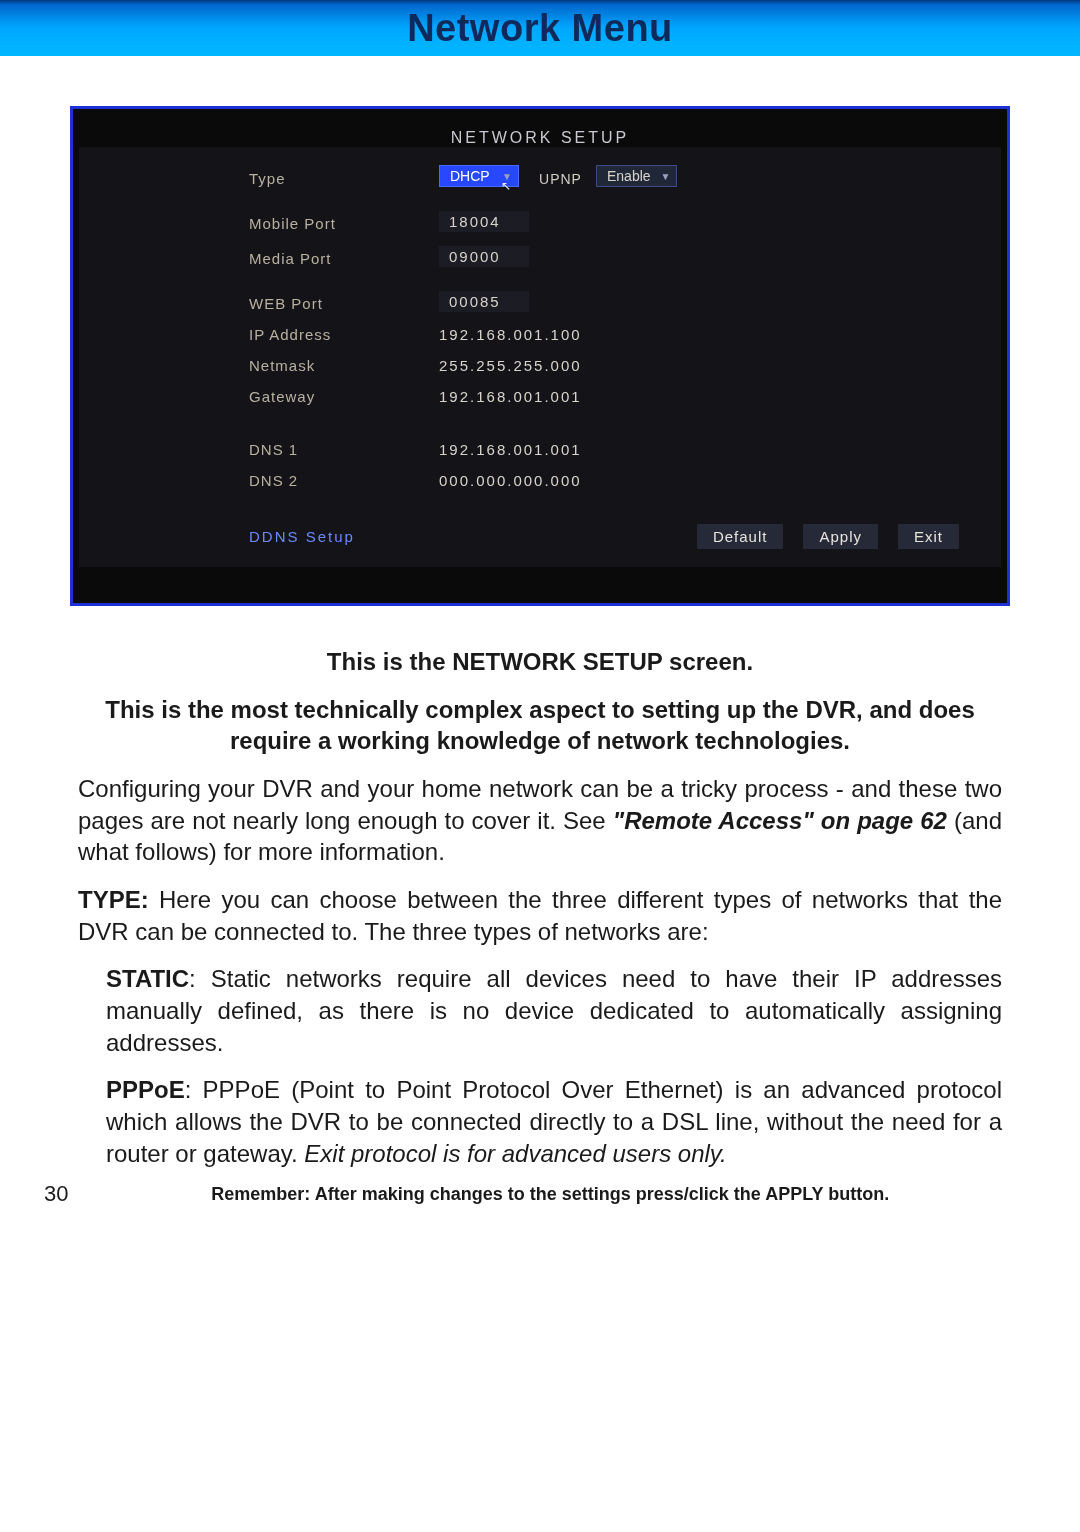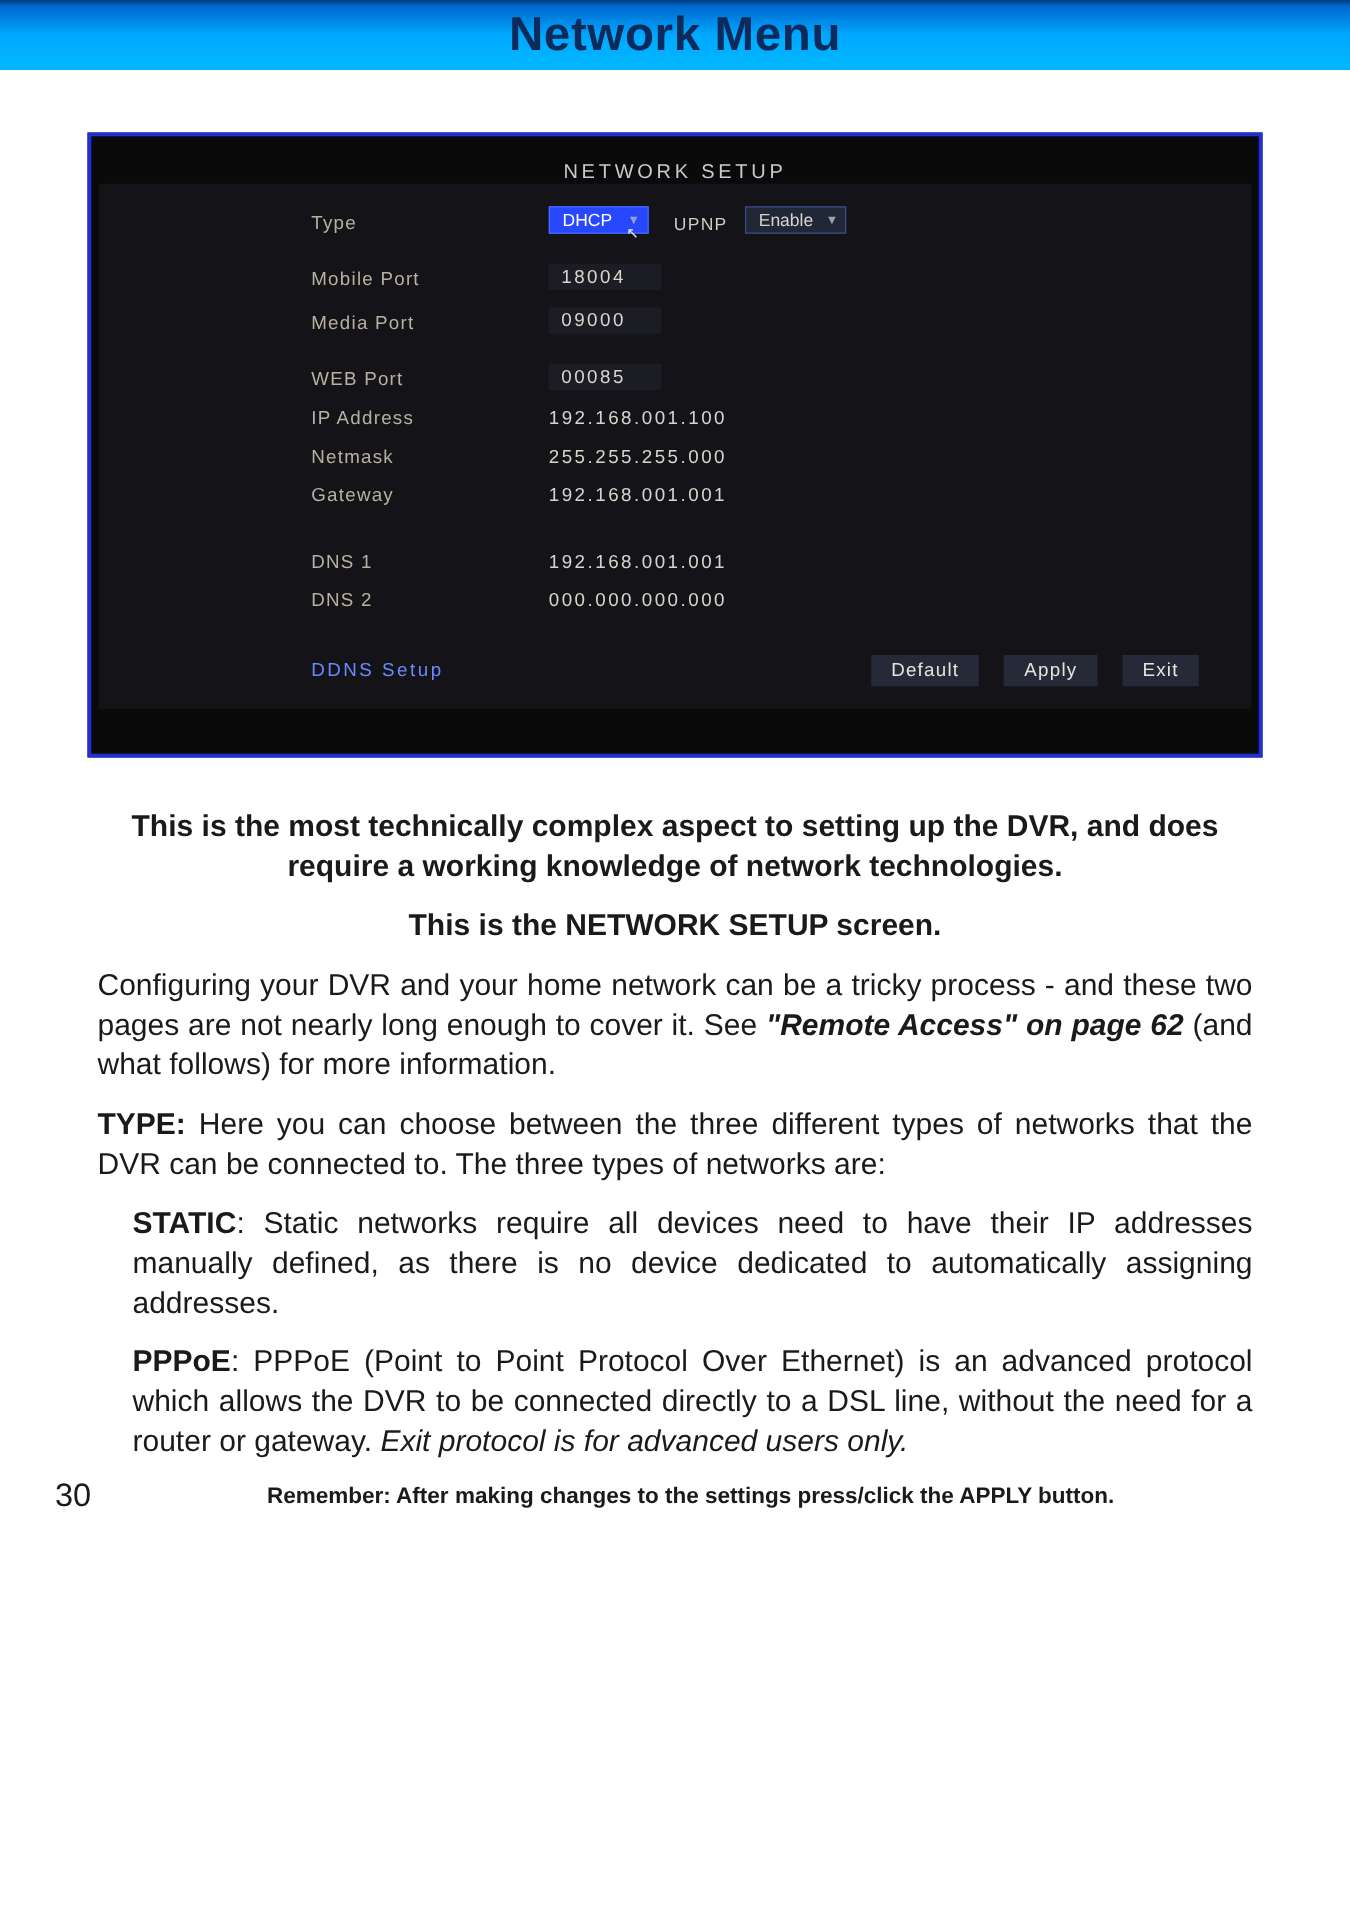--- a/index.html
+++ b/index.html
@@ -40,21 +40,21 @@
   .btn-row-spacer { flex:1; }
   .doc-text { padding: 10px 78px 0 78px; font-size: 24px; line-height: 1.32; }
   .doc-text p { margin-bottom: 16px; }
   .center { text-align:center; }
   .bold { font-weight:700; }
   .justify { text-align:justify; }
   .indent { padding-left: 28px; }
   .italic { font-style: italic; }
   .ref { font-weight:700; font-style: italic; }
   .footer { display:flex; align-items:center; padding: 6px 78px 0 44px; }
-  .page-num { font-size:26px; margin-right:30px; }
+  .page-num { font-size:22px; margin-right:30px; }
   .footer-note { font-size:18px; font-weight:700; flex:1; text-align:center; }
   .gap { height: 22px; }
   .gap-sm { height: 10px; }
 </style>
 </head>
 <body>
 
 <div class="page">
   <div class="banner">
     <div class="banner-title">Network Menu</div>
@@ -119,22 +119,22 @@
           <div class="btn-row-spacer"></div>
           <div class="btn">Default</div>
           <div class="btn">Apply</div>
           <div class="btn">Exit</div>
         </div>
       </div>
     </div>
   </div>
 
   <div class="doc-text">
+    <p class="center bold">This is the NETWORK SETUP screen.</p>
     <p class="center bold">This is the most technically complex aspect to setting up the DVR, and does require a working knowledge of network technologies.</p>
-    <p class="center bold">This is the NETWORK SETUP screen.</p>
     <p class="justify">
       <span>Configuring your DVR and your home network can be a tricky process - and these two pages are not nearly long enough to cover it. See </span><span class="ref">"Remote Access" on page 62</span><span> (and what follows) for more information.</span>
     </p>
     <p class="justify">
       <span class="bold">TYPE:</span><span> Here you can choose between the three different types of networks that the DVR can be connected to. The three types of networks are:</span>
     </p>
     <p class="justify indent">
       <span class="bold">STATIC</span><span>: Static networks require all devices need to have their IP addresses manually defined, as there is no device dedicated to automatically assigning addresses.</span>
     </p>
     <p class="justify indent" style="margin-bottom:6px">

